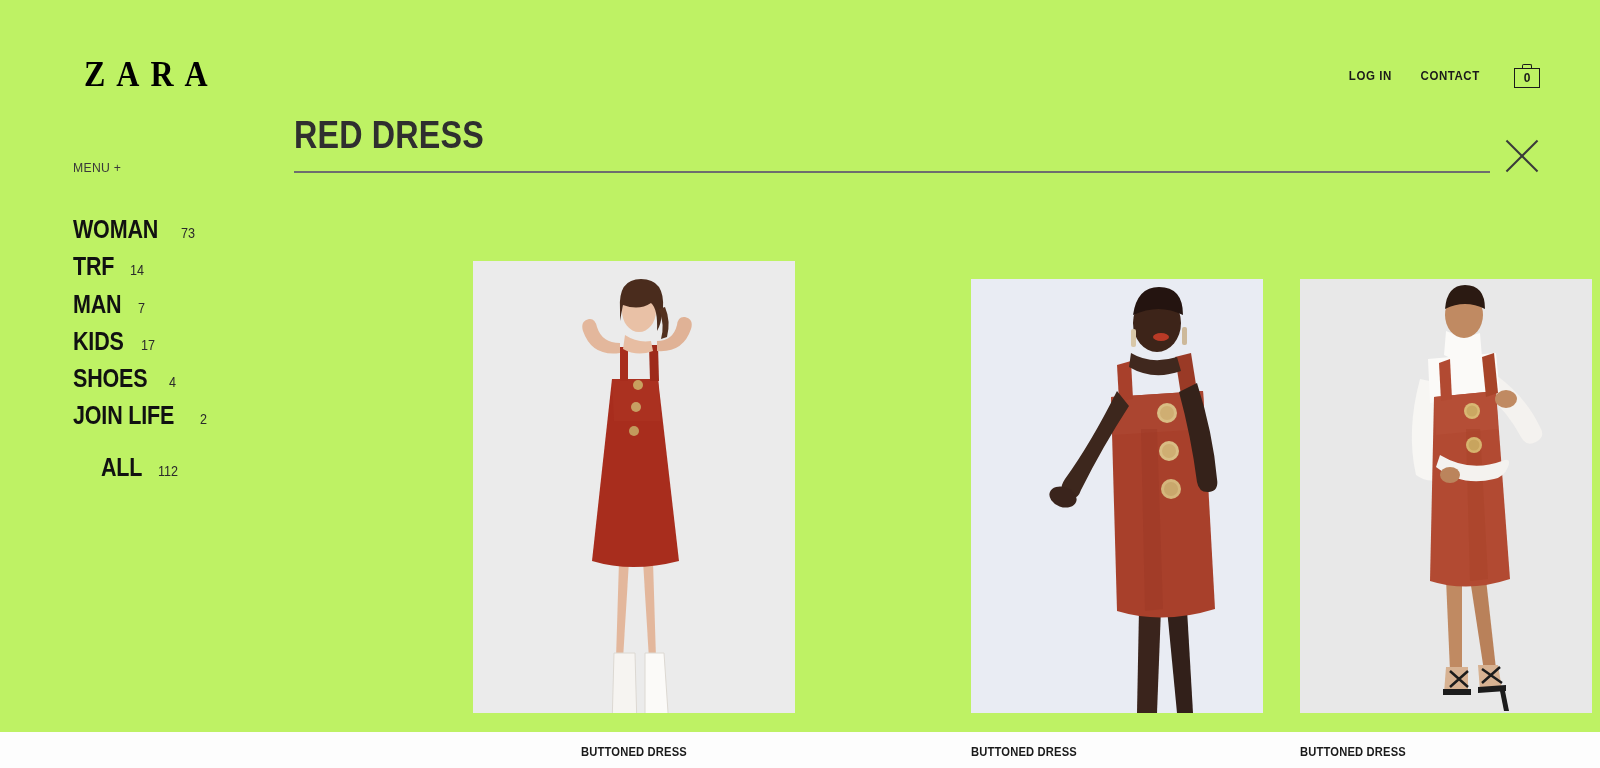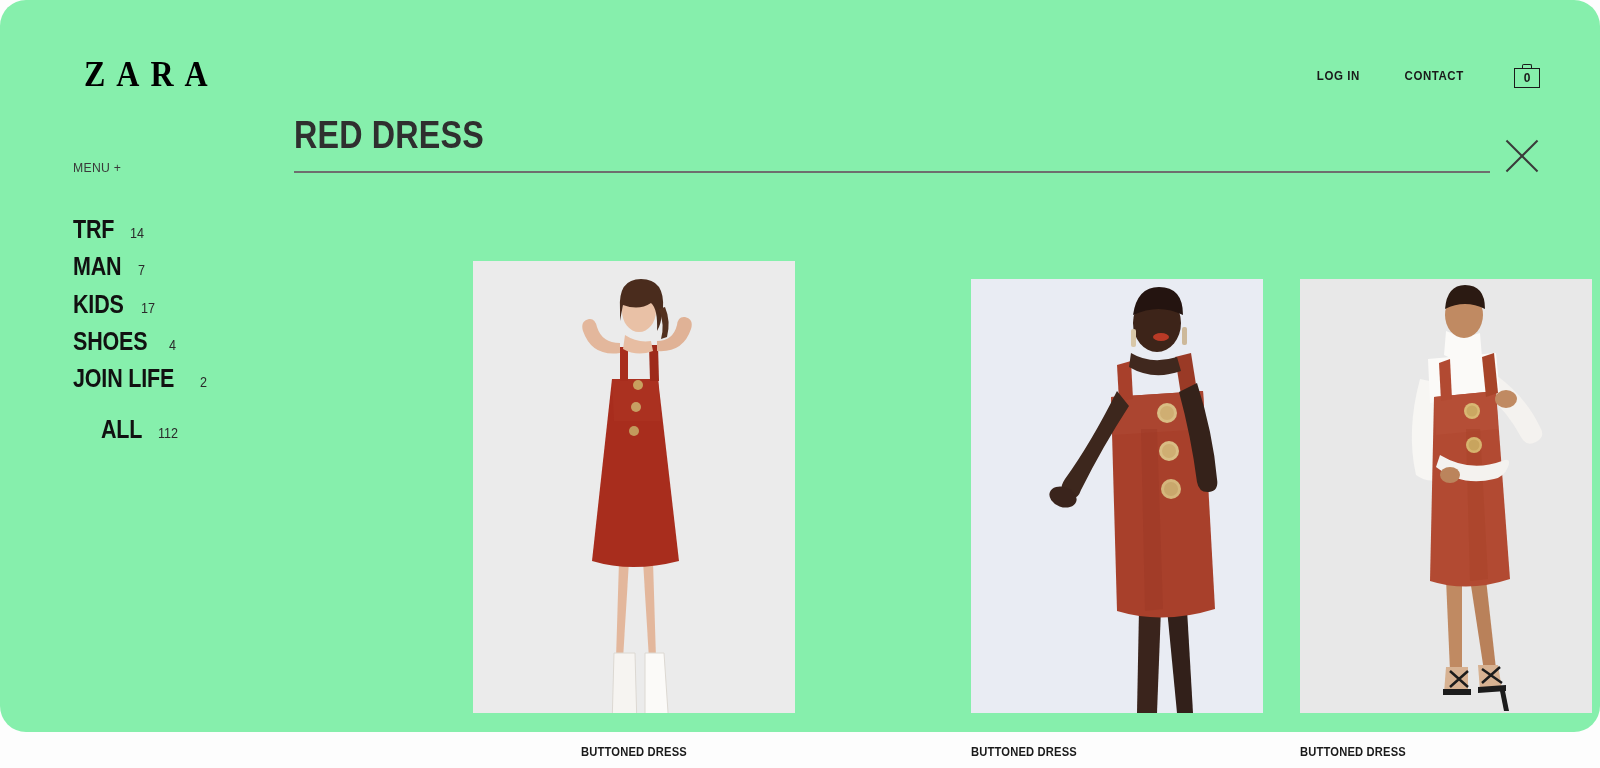--- a/index.html
+++ b/index.html
@@ -10,22 +10,21 @@
     overflow: hidden;
     background: #fdfdfd;
     font-family: "Liberation Sans", sans-serif;
     color: #1a1a1a;
   }
 
   .page {
     position: relative;
     width: 1600px;
     height: 732px;
-    background: #86efac;
-    border-radius: 26px;
+    background: #bef264;
   }
 
   
   .brand {
     position: absolute;
     left: 84px;
     top: 56px;
     font-family: "Liberation Serif", serif;
     font-size: 32px;
     font-weight: 700;
@@ -35,21 +34,21 @@
     transform: scaleY(1.12);
     transform-origin: left top;
   }
 
   .top-nav {
     position: absolute;
     right: 60px;
     top: 64px;
     display: flex;
     align-items: center;
-    gap: 40px;
+    gap: 24px;
   }
 
   .top-link {
     font-size: 12.5px;
     font-weight: 700;
     letter-spacing: 0.6px;
     color: #1a1a1a;
     text-decoration: none;
     white-space: nowrap;
     transform: scaleX(0.92);
@@ -237,20 +236,24 @@
       <div class="bag-body">
         <span class="bag-count">0</span>
       </div>
     </div>
   </div>
 
   <div class="sidebar">
     <div class="menu-toggle">MENU +</div>
     <ul class="cat-list">
       <li class="cat-item">
+        <span class="cat-label">WOMAN</span>
+        <span class="cat-count">73</span>
+      </li>
+      <li class="cat-item">
         <span class="cat-label">TRF</span>
         <span class="cat-count">14</span>
       </li>
       <li class="cat-item">
         <span class="cat-label">MAN</span>
         <span class="cat-count">7</span>
       </li>
       <li class="cat-item">
         <span class="cat-label">KIDS</span>
         <span class="cat-count">17</span>

